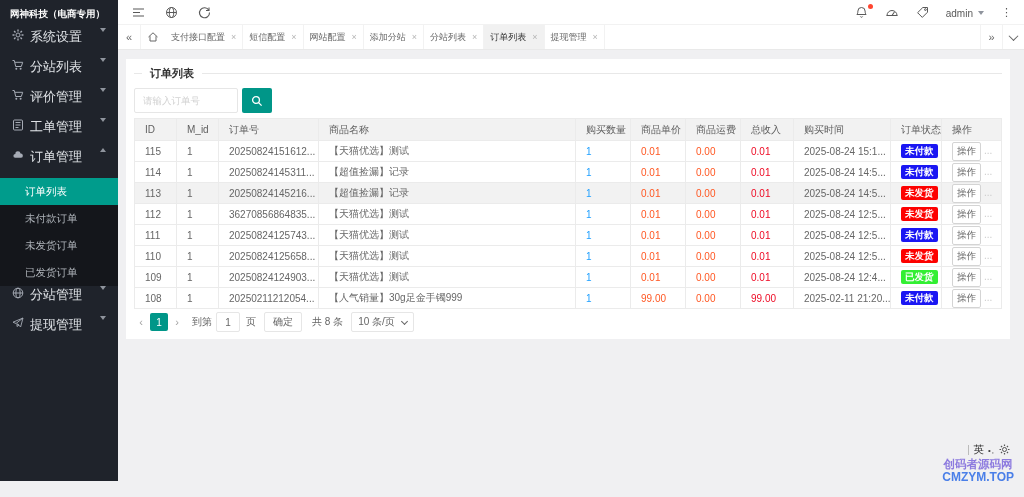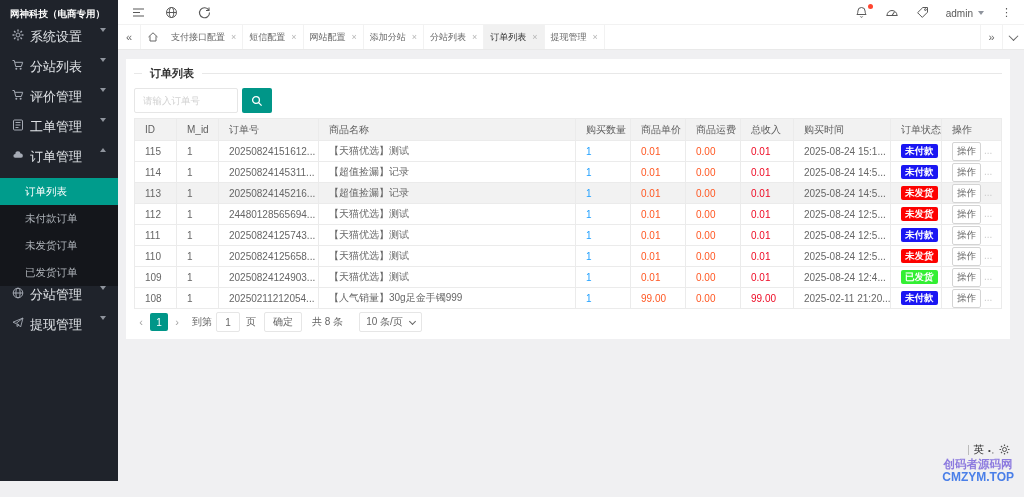--- a/index.html
+++ b/index.html
@@ -59,21 +59,21 @@
 .act-btn { display:inline-block; border:1px solid #d4d4d4; border-radius:2px; background:#fff; color:#666; font-size:9.5px; padding:2px 4px; cursor:pointer; }
 .act-dots { color:#ccc; margin-left:3px; }
 
 .pager { display:flex; align-items:center; margin-top:3px; font-size:10px; color:#666; }
 .pg-arrow { color:#a3a3a3; width:14px; text-align:center; font-size:11px; }
 .pg-cur { min-width:18px; height:18px; background:#009688; color:#fff; border-radius:2px; display:flex; align-items:center; justify-content:center; margin:0 2px; }
 .pg-label { margin:0 4px 0 8px; }
 .pg-input { width:24px; height:20px; border:1px solid #e6e6e6; border-radius:2px; text-align:center; font-size:10px; color:#666; outline:none; font-family:inherit; }
 .pg-page { margin:0 8px 0 6px; }
 .pg-btn { height:20px; border:1px solid #e6e6e6; background:#fff; border-radius:2px; padding:0 8px; color:#666; font-size:10px; cursor:pointer; }
-.pg-total { margin:0 16px 0 10px; }
+.pg-total { margin:0 8px 0 10px; }
 .pg-select { position:relative; height:20px; border:1px solid #e6e6e6; border-radius:2px; padding:0 18px 0 6px; display:flex; align-items:center; color:#666; cursor:pointer; }
 .pg-select .chev { position:absolute; right:6px; top:6px; width:5px; height:5px; border-right:1.2px solid #666; border-bottom:1.2px solid #666; transform:rotate(45deg); }
 
 .ime { position:absolute; right:14px; top:443px; display:flex; align-items:center; gap:4px; color:#333; }
 .ime .bar { width:1px; height:10px; background:#bbb; }
 .ime .lang { font-size:10.5px; }
 .ime .marks { font-size:8px; color:#444; letter-spacing:1px; }
 .watermark { position:absolute; right:10px; top:458px; text-align:center; font-weight:bold; line-height:1.15; }
 .wm1 { font-size:11.5px; color:#8d7bdf; }
 .wm2 { font-size:12px; color:#4a7fe8; }
@@ -342,21 +342,21 @@
               <td class="price">0.01</td>
               <td class="ship">0.00</td>
               <td class="total">0.01</td>
               <td>2025-08-24 14:5...</td>
               <td><span class="badge" style="background:#fd0100">未发货</span></td>
               <td><span class="act-btn">操作</span><span class="act-dots">...</span></td>
             </tr>
             <tr>
               <td>112</td>
               <td>1</td>
-              <td>24480128565694...</td>
+              <td>36270856864835...</td>
               <td>【天猫优选】测试</td>
               <td class="qty">1</td>
               <td class="price">0.01</td>
               <td class="ship">0.00</td>
               <td class="total">0.01</td>
               <td>2025-08-24 12:5...</td>
               <td><span class="badge" style="background:#fd0100">未发货</span></td>
               <td><span class="act-btn">操作</span><span class="act-dots">...</span></td>
             </tr>
             <tr>

